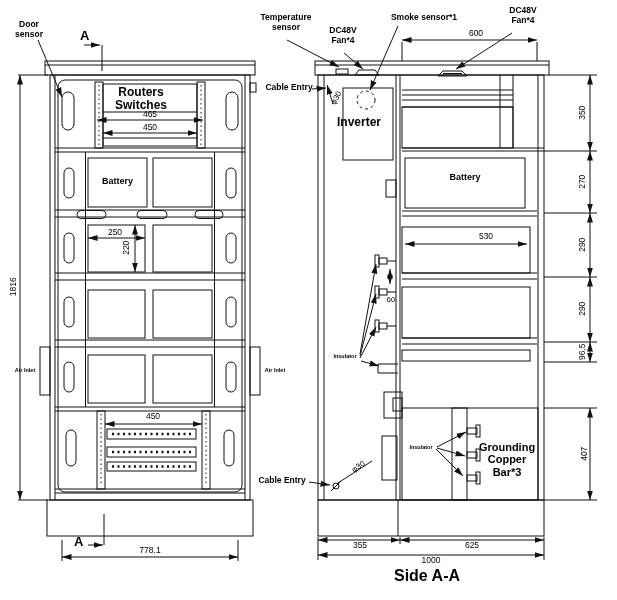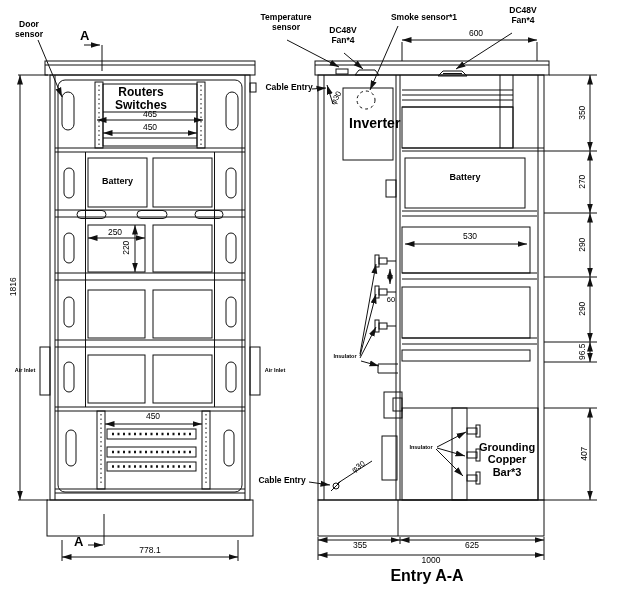--- a/index.html
+++ b/index.html
@@ -306,35 +306,35 @@
 <div class="lbl b" style="left:253px;top:13px;width:66px;">Temperature
 sensor</div>
 <div class="lbl b" style="left:322px;top:26px;width:42px;">DC48V
 Fan*4</div>
 <div class="lbl b" style="left:376px;top:13px;width:96px;">Smoke sensor*1</div>
 <div class="lbl b" style="left:500px;top:6px;width:46px;">DC48V
 Fan*4</div>
 <div class="lbl d" style="left:456px;top:29px;width:40px;">600</div>
 <div class="lbl b" style="left:263px;top:83px;width:52px;">Cable Entry</div>
 <div class="lbl d" style="left:324px;top:94px;width:26px;font-size:8px;transform:rotate(-60deg);transform-origin:center;">φ30</div>
-<div class="lbl b" style="left:349px;top:116px;width:34px;font-size:14px;">Inverter</div>
+<div class="lbl b" style="left:337px;top:116px;width:34px;font-size:12px;">Inverter</div>
 <div class="lbl b" style="left:405px;top:172px;width:120px;font-size:9px;">Battery</div>
-<div class="lbl d" style="left:450px;top:232px;width:40px;">530</div>
+<div class="lbl d" style="left:466px;top:232px;width:40px;">530</div>
 <div class="lbl d" style="left:382px;top:296px;width:18px;font-size:7.5px;">60</div>
 <div class="lbl t" style="left:328px;top:353px;width:34px;">Insulator</div>
 <div class="lbl t" style="left:406px;top:444px;width:30px;">Insulator</div>
 <div class="lbl b" style="left:477px;top:441px;width:60px;font-size:11px;">Grounding
 Copper
 Bar*3</div>
 <div class="lbl b" style="left:256px;top:476px;width:52px;">Cable Entry</div>
 <div class="lbl d" style="left:346px;top:463px;width:26px;font-size:8px;transform:rotate(-35deg);transform-origin:center;">φ30</div>
 <div class="lbl d rot" style="left:568px;top:108px;width:30px;">350</div>
 <div class="lbl d rot" style="left:568px;top:177px;width:30px;">270</div>
 <div class="lbl d rot" style="left:568px;top:240px;width:30px;">290</div>
 <div class="lbl d rot" style="left:568px;top:304px;width:30px;">290</div>
 <div class="lbl d rot" style="left:566px;top:347px;width:34px;">96.5</div>
 <div class="lbl d rot" style="left:570px;top:449px;width:30px;">407</div>
 <div class="lbl d" style="left:340px;top:541px;width:40px;">355</div>
 <div class="lbl d" style="left:452px;top:541px;width:40px;">625</div>
 <div class="lbl d" style="left:409px;top:556px;width:44px;">1000</div>
-<div class="lbl cap" style="left:372px;top:567px;width:110px;font-size:16px;">Entry A-A</div>
+<div class="lbl cap" style="left:372px;top:567px;width:110px;font-size:16px;">Side A-A</div>
 
 </div>
 
 </body></html>

